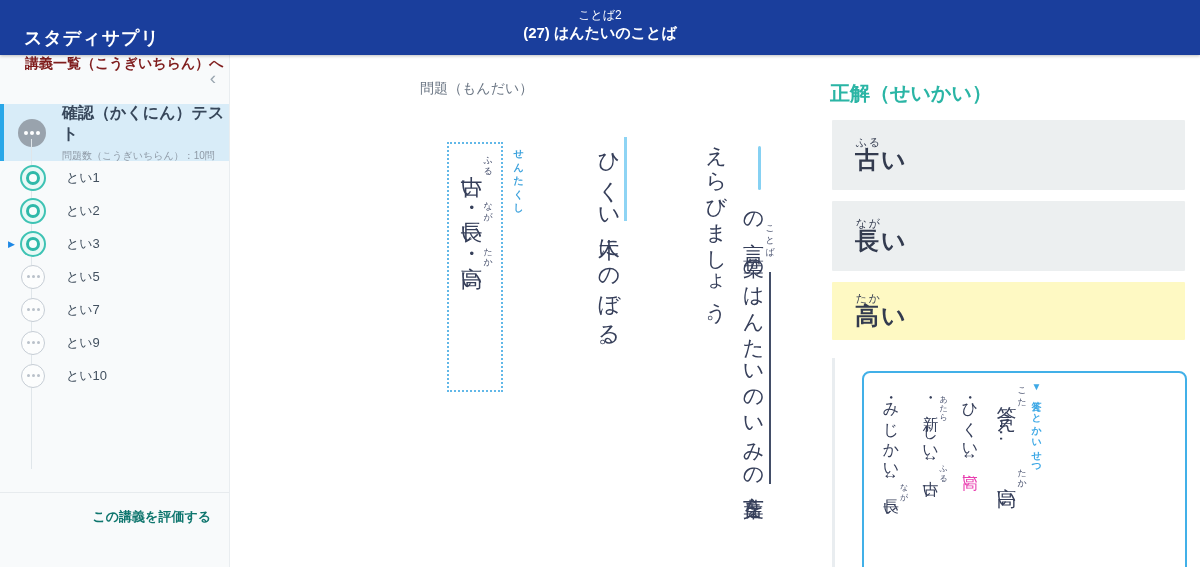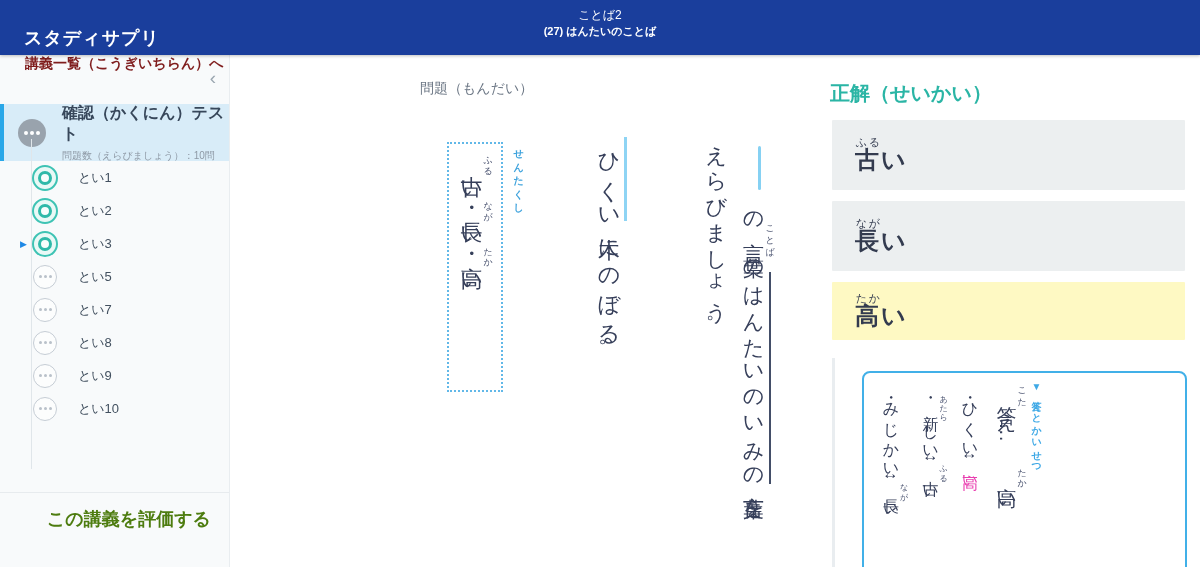--- a/index.html
+++ b/index.html
@@ -4,51 +4,51 @@
 <style>
   html,body{margin:0;padding:0;background:#fff;}
   .page{position:relative;width:1200px;height:567px;overflow:hidden;background:#fff;
         font-family:"Liberation Sans","DejaVu Sans",sans-serif;}
 
   
   .header{position:absolute;top:0;left:0;right:0;height:55px;background:#1a3e9c;color:#fff;
           box-shadow:0 1px 3px rgba(0,0,0,.25);z-index:5;}
   .logo{position:absolute;left:24px;top:26px;font-size:18px;font-weight:bold;letter-spacing:1px;}
   .header-sub{position:absolute;left:0;right:0;top:7px;text-align:center;font-size:12px;}
-  .header-title{position:absolute;left:0;right:0;top:24px;text-align:center;font-size:11px;font-weight:bold;}
+  .header-title{position:absolute;left:0;right:0;top:24px;text-align:center;font-size:15px;font-weight:bold;}
 
   
   .sidebar{position:absolute;top:55px;left:0;bottom:0;width:230px;background:#f8fafb;
            border-right:1px solid #e9edf0;box-sizing:border-box;}
   .back-row{position:relative;height:49px;}
   .back-link{position:absolute;left:25px;top:0;font-size:14px;font-weight:bold;color:#7f1d1d;
              text-decoration:none;cursor:pointer;}
   .collapse{position:absolute;right:13px;top:12px;font-size:19px;color:#9aa6b0;cursor:pointer;}
   .test-row{position:relative;height:57px;background:#d8ecf8;display:flex;align-items:center;cursor:pointer;}
   .test-row::before{content:"";position:absolute;left:0;top:0;bottom:0;width:4px;background:#29a7e8;}
   .test-icon{margin-left:18px;width:28px;height:28px;border-radius:50%;background:#99a3ad;
              display:flex;align-items:center;justify-content:center;gap:2px;flex:none;}
   .test-icon i{width:4px;height:4px;border-radius:50%;background:#fff;}
   .test-texts{margin-left:16px;}
   .test-title{font-size:16px;font-weight:bold;color:#37475a;}
   .test-sub{font-size:10px;color:#8e99a5;margin-top:4px;}
   .q-connector{position:absolute;left:31px;top:84px;width:1px;height:330px;background:#e0e6ea;}
   .q-list{position:relative;z-index:1;}
-  .q-row{height:33px;display:flex;align-items:center;padding-left:20px;cursor:pointer;}
+  .q-row{height:33px;display:flex;align-items:center;padding-left:8px;cursor:pointer;}
   .q-tri{width:12px;font-size:9px;color:#1e88e5;visibility:hidden;flex:none;}
   .q-row.current .q-tri{visibility:visible;}
   .q-icon{flex:none;border-radius:50%;display:flex;align-items:center;justify-content:center;box-sizing:content-box;}
   .q-icon.done{width:22px;height:22px;border:2px solid #3ec3b4;background:#e9f9f6;}
   .q-icon.done .ring{width:8px;height:8px;border:3px solid #2fb9a9;border-radius:50%;background:#f8fdfc;}
   .q-icon.pending{width:22px;height:22px;border:1px solid #c6cdd5;background:#fcfdfd;gap:2px;margin:1px;}
   .q-icon.pending i{width:3px;height:3px;border-radius:50%;background:#b9c1ca;}
   .q-label{margin-left:20px;font-size:13px;color:#42505f;}
   .sidebar-footer{position:absolute;top:437px;left:0;right:0;border-top:1px solid #e7ebee;
                   padding:14px 18px 0 0;text-align:right;}
-  .rate-link{font-size:18px;font-weight:bold;color:#4d7c0f;text-decoration:none;cursor:pointer;}
+  .rate-link{font-size:13px;font-weight:bold;color:#0f766e;text-decoration:none;cursor:pointer;}
 
   
   .problem-heading{position:absolute;left:420px;top:80px;font-size:14px;color:#6b7684;}
   .answer-heading{position:absolute;left:830px;top:80px;font-size:20px;font-weight:bold;color:#2ab5a5;}
 
   
   .vtext{writing-mode:vertical-rl;text-orientation:mixed;color:#363f5a;line-height:1.3;}
   .vtext p{margin:0;}
   .vtext p + p{margin-block-start:10px;}
   rt{font-size:9px;letter-spacing:0;font-weight:normal;color:#4a5370;}
@@ -104,21 +104,21 @@
       <span class="collapse">‹</span>
     </div>
     <div class="test-row">
       <span class="test-icon">
           <i></i>
           <i></i>
           <i></i>
         </span>
       <div class="test-texts">
         <div class="test-title">確認（かくにん）テスト</div>
-        <div class="test-sub">問題数（えらびましょう）：10問</div>
+        <div class="test-sub">問題数（こうぎいちらん）：10問</div>
       </div>
     </div>
     <div class="q-connector"></div>
     <div class="q-list">
         <div class="q-row">
     <span class="q-tri">▶</span>
     <span class="q-icon done">
             <span class="ring"></span>
           </span>
     <span class="q-label">とい1</span>
@@ -147,29 +147,20 @@
     <span class="q-label">とい5</span>
   </div>
         <div class="q-row">
     <span class="q-tri">▶</span>
     <span class="q-icon pending">
             <i></i>
             <i></i>
             <i></i>
           </span>
     <span class="q-label">とい7</span>
-  </div>
-        <div class="q-row">
-    <span class="q-tri">▶</span>
-    <span class="q-icon pending">
-            <i></i>
-            <i></i>
-            <i></i>
-          </span>
-    <span class="q-label">とい8</span>
   </div>
         <div class="q-row">
     <span class="q-tri">▶</span>
     <span class="q-icon pending">
             <i></i>
             <i></i>
             <i></i>
           </span>
     <span class="q-label">とい9</span>
   </div>

